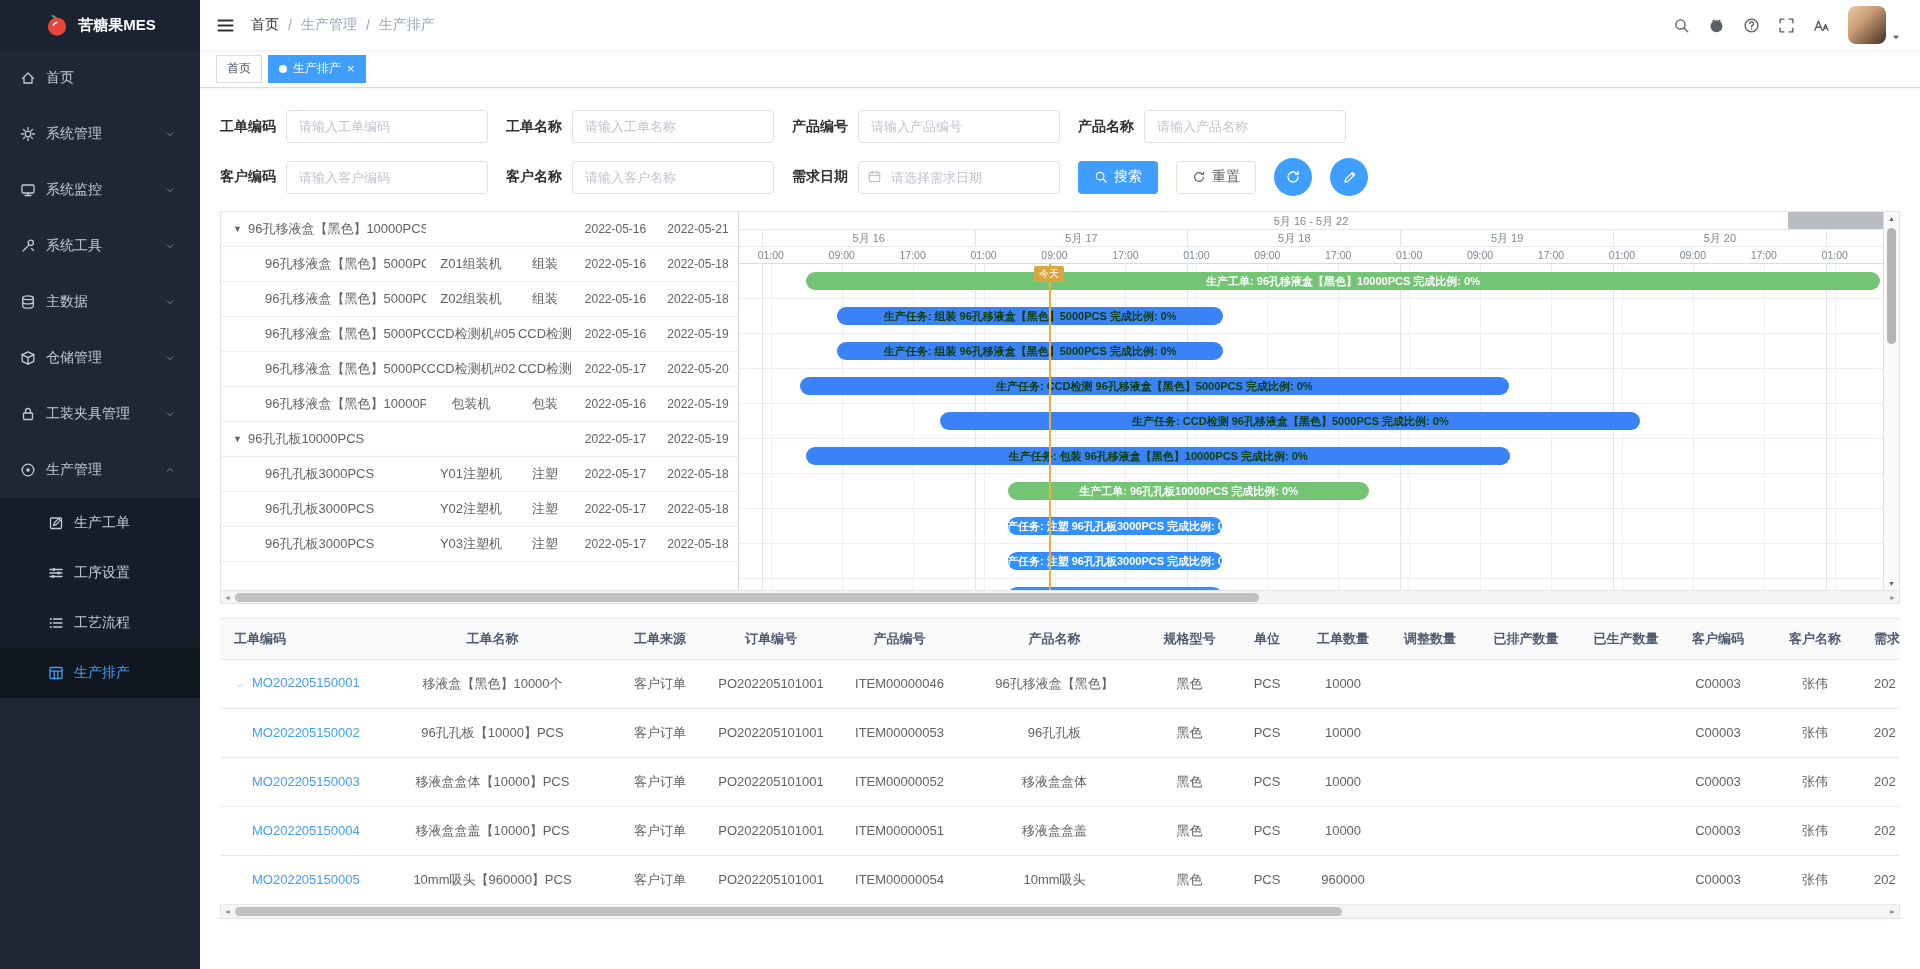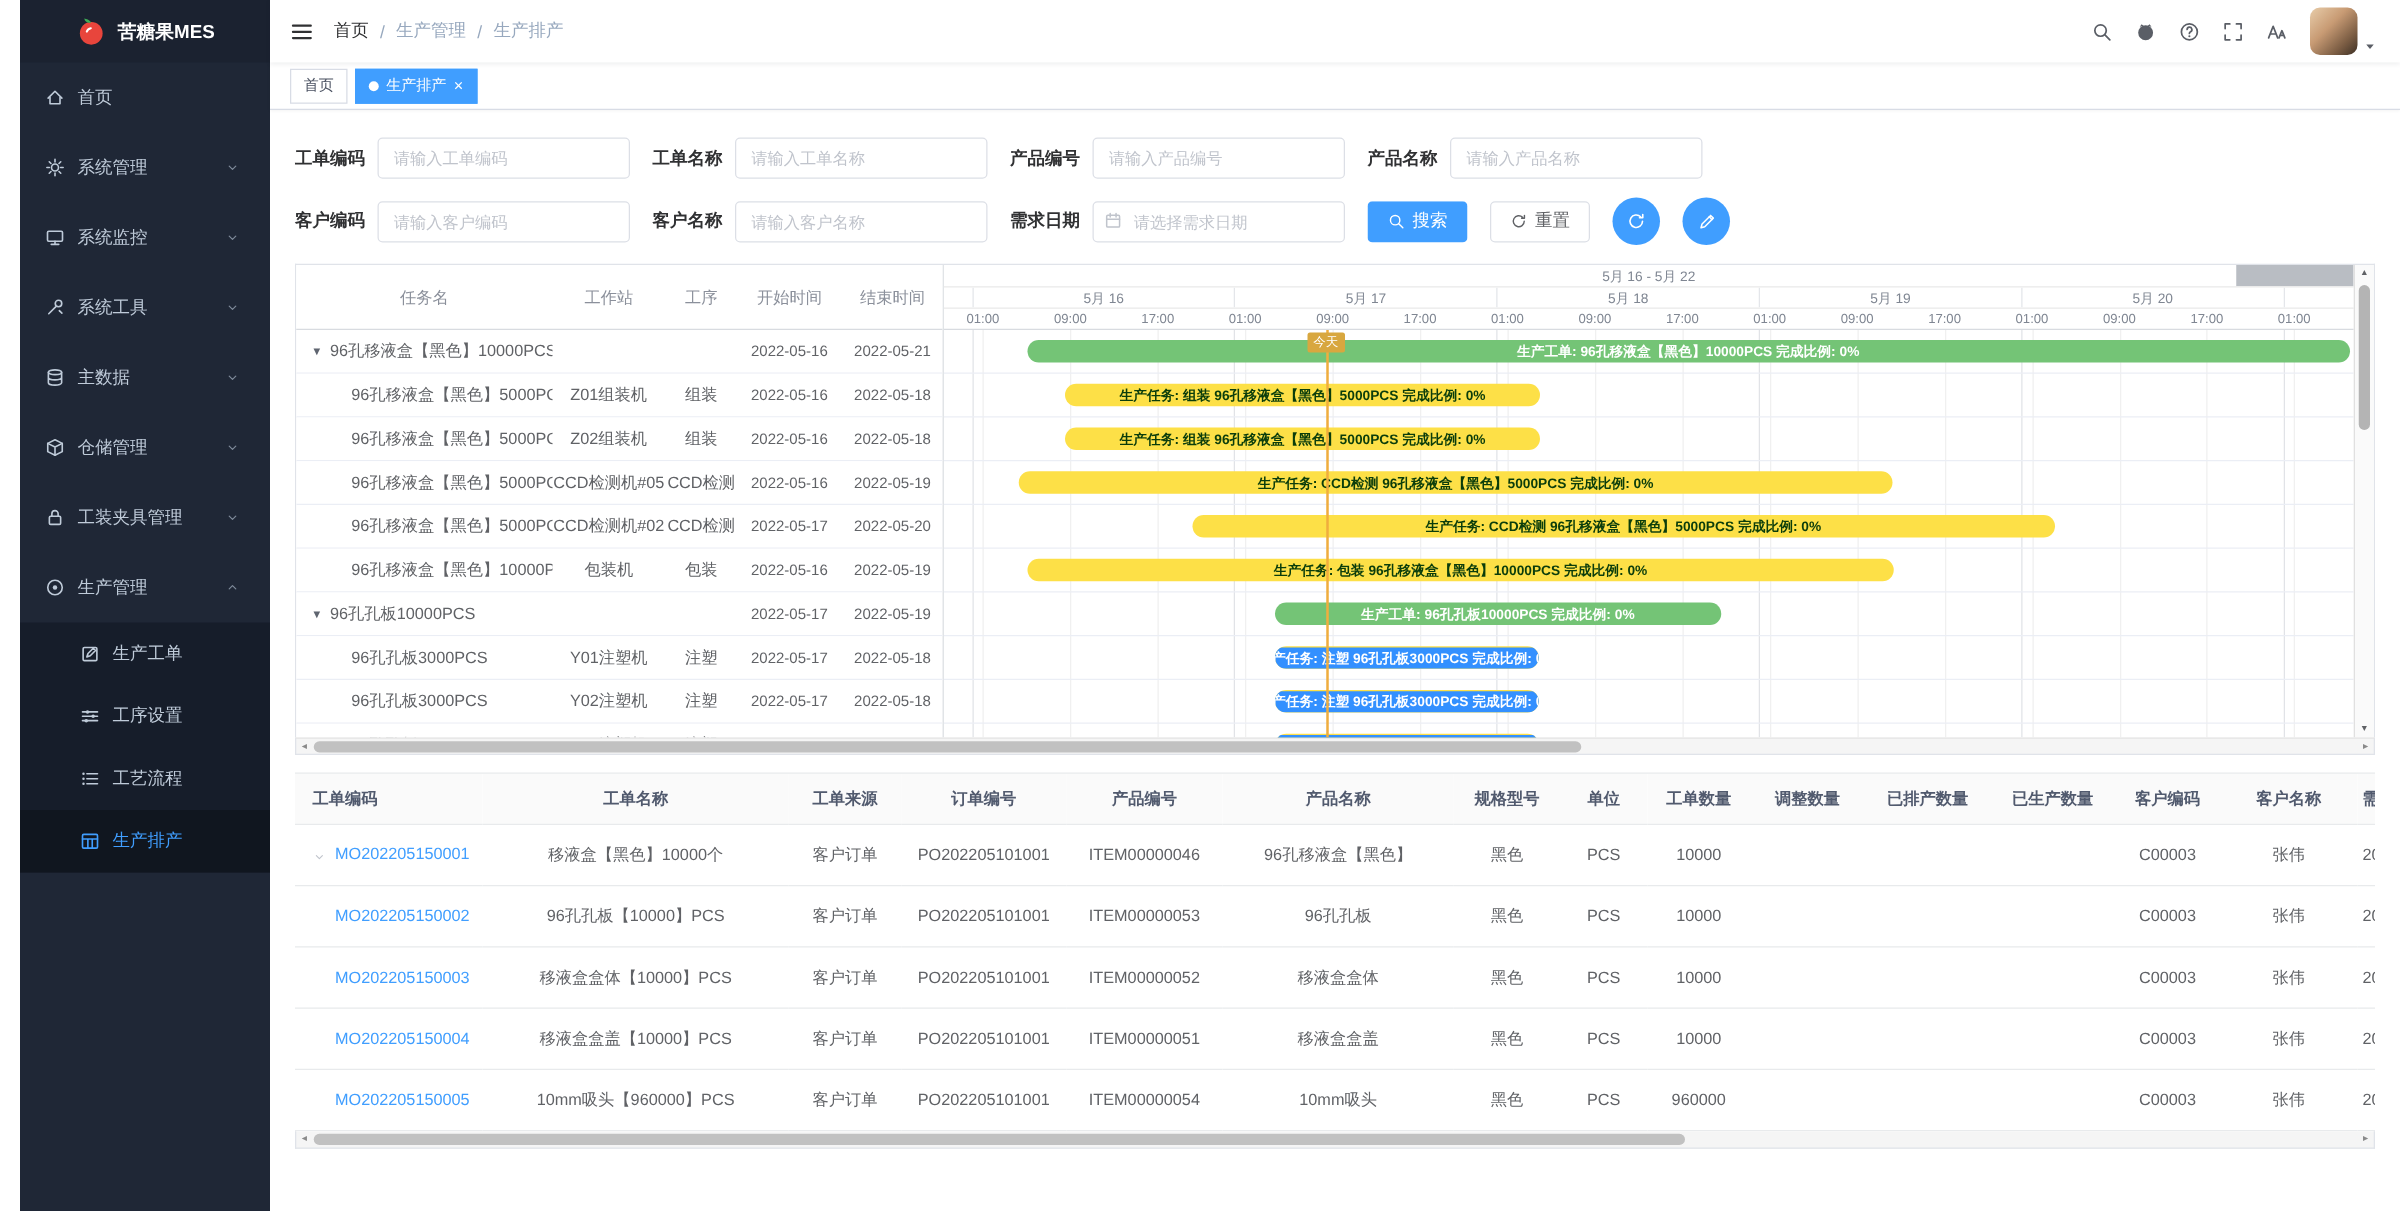--- a/index.html
+++ b/index.html
@@ -1,18 +1,18 @@
 <!DOCTYPE html>
 <html><head>
 <meta charset="utf-8">
 <style>
   *{margin:0;padding:0;box-sizing:border-box;}
   html,body{width:1920px;height:969px;overflow:hidden;}
   body{font-family:"Liberation Sans","DejaVu Sans",sans-serif;background:#fff;color:#303133;font-size:14px;}
-  .app{display:flex;width:1920px;height:969px;padding-left:16px;}
+  .app{display:flex;width:1920px;height:969px;}
 
   
   .sidebar{width:200px;flex-shrink:0;background:#1f2736;display:flex;flex-direction:column;overflow:hidden;}
   .logo{height:50px;display:flex;align-items:center;justify-content:center;gap:8px;background:#1b2230;flex-shrink:0;}
   .logo-text{color:#fff;font-weight:bold;font-size:15px;}
   .menu-item{height:56px;display:flex;align-items:center;padding:0 14px 0 20px;color:#bfcbd9;cursor:pointer;font-size:14px;flex-shrink:0;}
   .menu-item .icon{margin-right:10px;flex-shrink:0;}
   .menu-label{flex:1;white-space:nowrap;overflow:hidden;}
   .chev{color:#7e8a9a;}
   .submenu{background:#161d2a;}
@@ -77,21 +77,21 @@
   .range-label{position:absolute;left:0;right:0;top:2px;text-align:center;}
   .gray-block{position:absolute;top:0;bottom:0;background:#b9bdc3;}
   .day-cell{position:absolute;top:0;bottom:0;border-left:1px solid #e4e6ea;display:flex;align-items:center;justify-content:center;white-space:nowrap;}
   .hour-label{position:absolute;top:2px;transform:translateX(-50%);white-space:nowrap;font-size:10.5px;}
   .g-body{position:relative;flex:1;overflow:hidden;}
   .tick-line{position:absolute;top:0;bottom:0;width:1px;background:#f0f0f0;}
   .day-line{position:absolute;top:0;bottom:0;width:1px;background:#e1e3e7;}
   .g-row-track{position:relative;height:35px;border-bottom:1px solid #ebeef5;}
   .bar{position:absolute;top:8px;height:18px;border-radius:9px;font-size:11px;font-weight:700;display:flex;align-items:center;justify-content:center;overflow:hidden;white-space:nowrap;cursor:pointer;padding:0 6px;z-index:2;}
   .bar.order{background:#74c476;color:#fff;}
-  .bar.task{background:#fde047;color:#0b3d0b;}
+  .bar.task{background:#3b82f6;color:#0b3d0b;}
   .bar .sel{background:#3390ff;color:#fff;padding:1px 2px;}
   .today-line{position:absolute;top:0;bottom:0;width:2px;background:#f0ad3e;z-index:3;}
   .today-badge{position:absolute;top:2px;transform:translateX(-50%);background:#d8a73f;color:#fff;font-size:10px;padding:1px 5px;border-radius:2px;z-index:4;white-space:nowrap;}
 
   .g-vscroll{width:16px;flex-shrink:0;background:#fafafa;border-left:1px solid #e0e0e0;position:relative;font-size:7px;color:#606266;text-align:center;}
   .v-arr-up{position:absolute;top:3px;left:0;right:0;}
   .v-arr-down{position:absolute;bottom:3px;left:0;right:0;}
   .vthumb{position:absolute;left:3px;width:9px;border-radius:5px;background:#b4b4b4;top:16px;height:116px;cursor:pointer;}
 
   .hscroll{height:14px;background:#f5f5f5;border:1px solid #e0e3e9;border-top:1px solid #e4e4e4;position:relative;font-size:7px;color:#8a8a8a;}
@@ -380,27 +380,20 @@
           <button class="btn-circle">
             <svg class="icon " width="15" height="15" viewBox="0 0 16 16">
               <path d="M3 13l.9-3.2 7.3-7.3 2.3 2.3-7.3 7.3z" fill="none" stroke="currentColor" stroke-width="1.3" stroke-linecap="round" stroke-linejoin="round"></path>
               <path d="M10 3.7l2.3 2.3" fill="none" stroke="currentColor" stroke-width="1.3" stroke-linecap="round" stroke-linejoin="round"></path>
             </svg>
           </button>
         </div>
 
       <div class="gantt">
         <div class="g-left">
-          <div class="g-left-header" id="gantt-columns-header">
-              <div class="g-col" style="width:205px">任务名</div>
-              <div class="g-col" style="width:90px">工作站</div>
-              <div class="g-col" style="width:58px">工序</div>
-              <div class="g-col" style="width:83px">开始时间</div>
-              <div class="g-col" style="width:82px">结束时间</div>
-            </div>
           <div class="g-left-body" id="gantt-task-list">
               <div class="g-row">
                 <div class="g-col g-task-cell " style="width:205px">
                   <span class="tri">▼</span>
                   <span>96孔移液盒【黑色】10000PCS</span>
                 </div>
                 <div class="g-col" style="width:90px"></div>
                 <div class="g-col" style="width:58px"></div>
                 <div class="g-col g-time" style="width:83px">2022-05-16</div>
                 <div class="g-col g-time" style="width:82px">2022-05-21</div>

